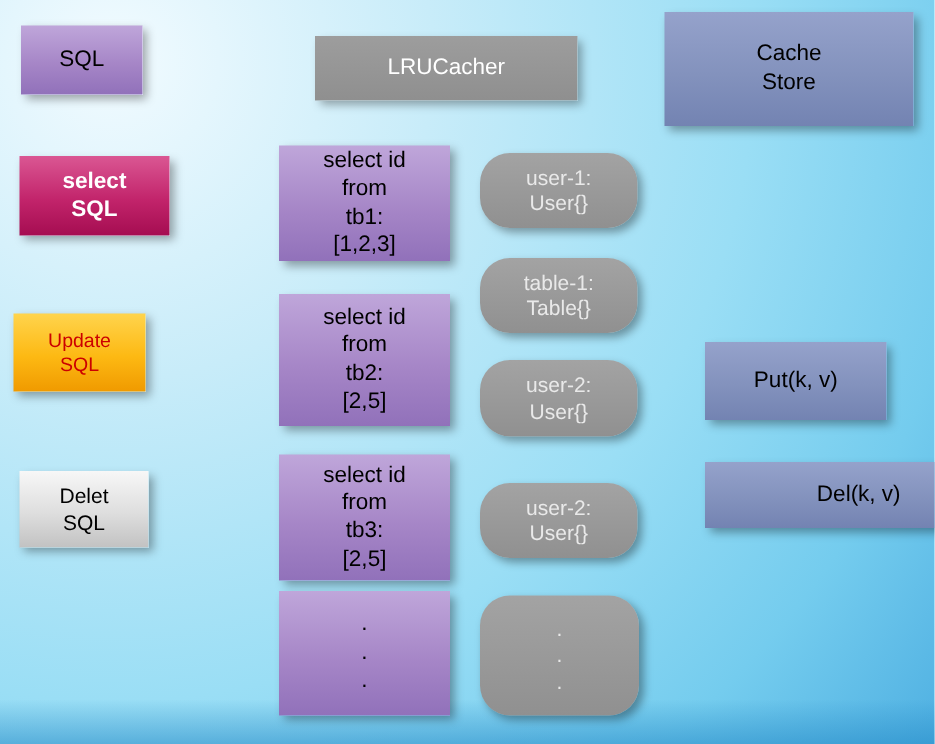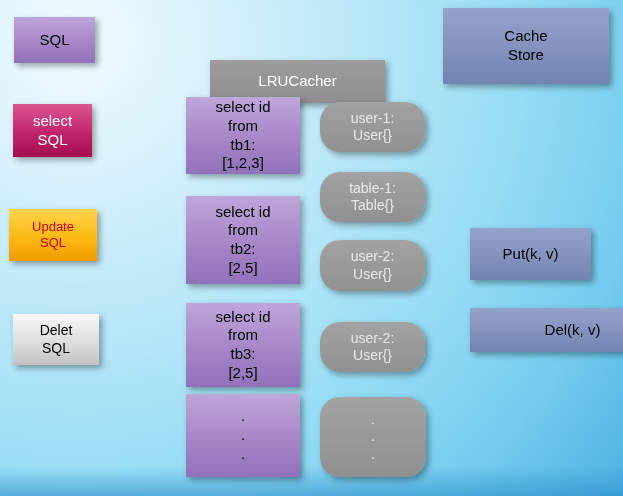--- a/index.html
+++ b/index.html
@@ -33,30 +33,30 @@
   .graycell{ background: linear-gradient(180deg, #a3a3a3 0%, #909090 100%); color:#e9e9e9; font-size:14px;border-radius:20px; }
   .slate   { background: linear-gradient(180deg, #95a2cb 0%, #8392bd 55%, #7383b2 100%); }
 </style>
 </head>
 <body>
 
 <div id="canvas">
 
   <div class="box purple" style="left:14px;  top:17px;  width:81px;  height:46px;">SQL</div>
 
-  <div class="box magenta" style="left:13px;  top:104px; width:79px;  height:53px;">select
+  <div class="box magenta" style="left:13px;  top:104px; width:100px;  height:53px;font-weight:bold;">select
 SQL</div>
 
   <div class="box orange" style="left:9px;   top:209px; width:88px;  height:52px;">Update
 SQL</div>
 
   <div class="box silver" style="left:13px;  top:314px; width:86px;  height:51px;">Delet
 SQL</div>
 
-  <div class="box gray" style="left:210px; top:24px;  width:175px; height:43px;margin-top:36px;">LRUCacher</div>
+  <div class="box gray" style="left:210px; top:24px;  width:175px; height:43px;">LRUCacher</div>
 
   <div class="box slate" style="left:443px; top:8px;   width:166px; height:76px;">Cache
 Store</div>
 
   <div class="box purple" style="left:186px; top:97px;  width:114px; height:77px;">select id
 from
 tb1:
 [1,2,3]</div>
 
   <div class="box purple" style="left:186px; top:196px; width:114px; height:88px;">select id

